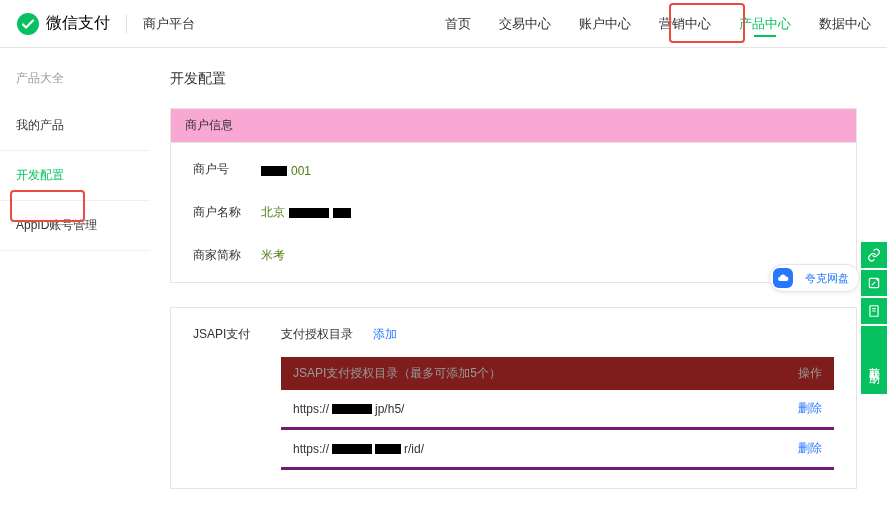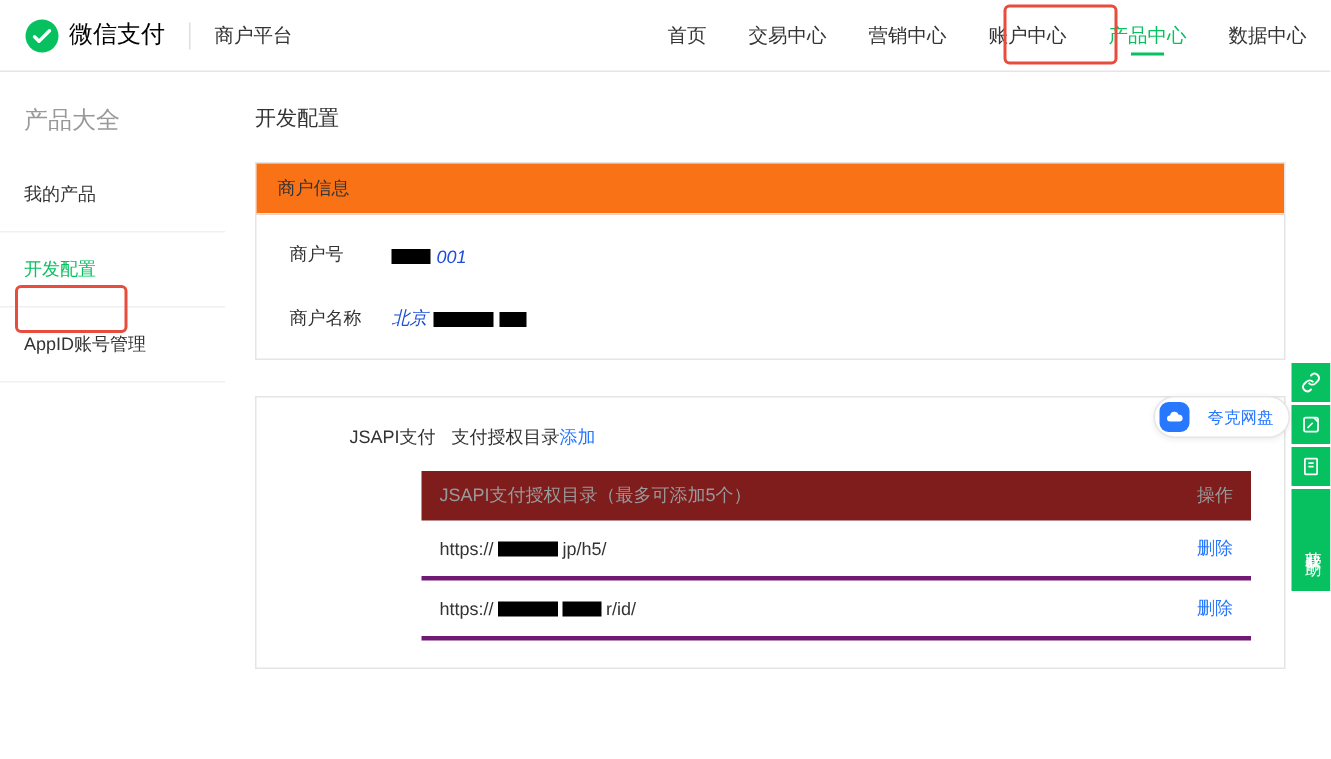--- a/index.html
+++ b/index.html
@@ -88,21 +88,21 @@
   .body {
     display: flex;
     height: calc(100% - 48px);
   }
   .sidebar {
     width: 150px;
     padding-top: 22px;
     position: relative;
   }
   .sidebar-title {
-    font-size: 16px;
+    font-size: 12px;
     color: #999;
     padding: 0 16px 14px 16px;
   }
   .sidebar-item {
     font-size: 12px;
     color: #333;
     padding: 16px 16px;
     cursor: pointer;
     border-bottom: 1px solid #f0f0f0;
   }
@@ -128,21 +128,21 @@
     color: #333;
     font-weight: 400;
     margin-bottom: 20px;
   }
 
   .panel {
     border: 1px solid #e5e5e5;
     margin-bottom: 24px;
   }
   .panel-header {
-    background: #f97316;
+    background: #f9a8d4;
     border-bottom: 1px solid #e5e5e5;
     padding: 8px 14px;
     font-size: 12px;
     color: #333;
     display: flex;
     align-items: center;
   }
   .help-icon {
     margin-left: auto;
     width: 15px;
@@ -164,45 +164,44 @@
     font-size: 12px;
     color: #333;
     margin-bottom: 26px;
   }
   .row:last-child { margin-bottom: 0; }
   .row-label {
     width: 68px;
     color: #333;
   }
   .row-value {
-    color: #1d4ed8;
+    color: #4d7c0f;
     display: flex;
     align-items: center;
     gap: 4px;
-    font-style: italic;
   }
 
   .redact {
     display: inline-block;
     background: #000;
     height: 10px;
     vertical-align: middle;
   }
   .redact2 { width: 40px; }
   .redact3 { width: 26px; }
   .redact4 { width: 18px; }
 
   
   .sub-title {
     font-size: 12px;
     color: #333;
     display: flex;
     align-items: flex-start;
+    gap: 20px;
     margin-bottom: 14px;
-    margin-left: 40px;
   }
   .sub-label { width: 68px; }
   .link {
     color: #2878ff;
     cursor: pointer;
     font-size: 12px;
   }
 
   .auth-box {
     margin-left: 88px;
@@ -298,22 +297,22 @@
           <path d="M7 12.5l3 3 7-7" stroke="#fff" stroke-width="2.2" fill="none" stroke-linecap="round" stroke-linejoin="round"></path>
         </svg>
     </span>
     <span class="logo-text">微信支付</span>
   </div>
   <span class="divider"></span>
   <span class="platform">商户平台</span>
   <div class="nav">
     <span class="nav-item">首页</span>
     <span class="nav-item">交易中心</span>
+    <span class="nav-item">账户中心</span>
     <span class="nav-item">营销中心</span>
-    <span class="nav-item">账户中心</span>
     <span class="nav-item active">产品中心</span>
     <span class="nav-item">数据中心</span>
   </div>
   <div class="nav-highlight"></div>
 </div>
 
 <div class="body">
 
   <div class="sidebar">
     <div class="sidebar-title">产品大全</div>
@@ -338,20 +337,24 @@
             <span>001</span>
           </span>
         </div>
         <div class="row">
           <span class="row-label">商户名称</span>
           <span class="row-value">
             <span>北京</span>
             <span class="redact redact2"></span>
             <span class="redact redact4"></span>
           </span>
+        </div>
+        <div class="row">
+          <span class="row-label">商家简称</span>
+          <span class="row-value">米考</span>
         </div>
       </div>
     </div>
 
     <div class="panel">
       <div class="panel-body">
         <div class="sub-title">
           <span class="sub-label">JSAPI支付</span>
           <span>支付授权目录</span>
           <span class="link">添加</span>

